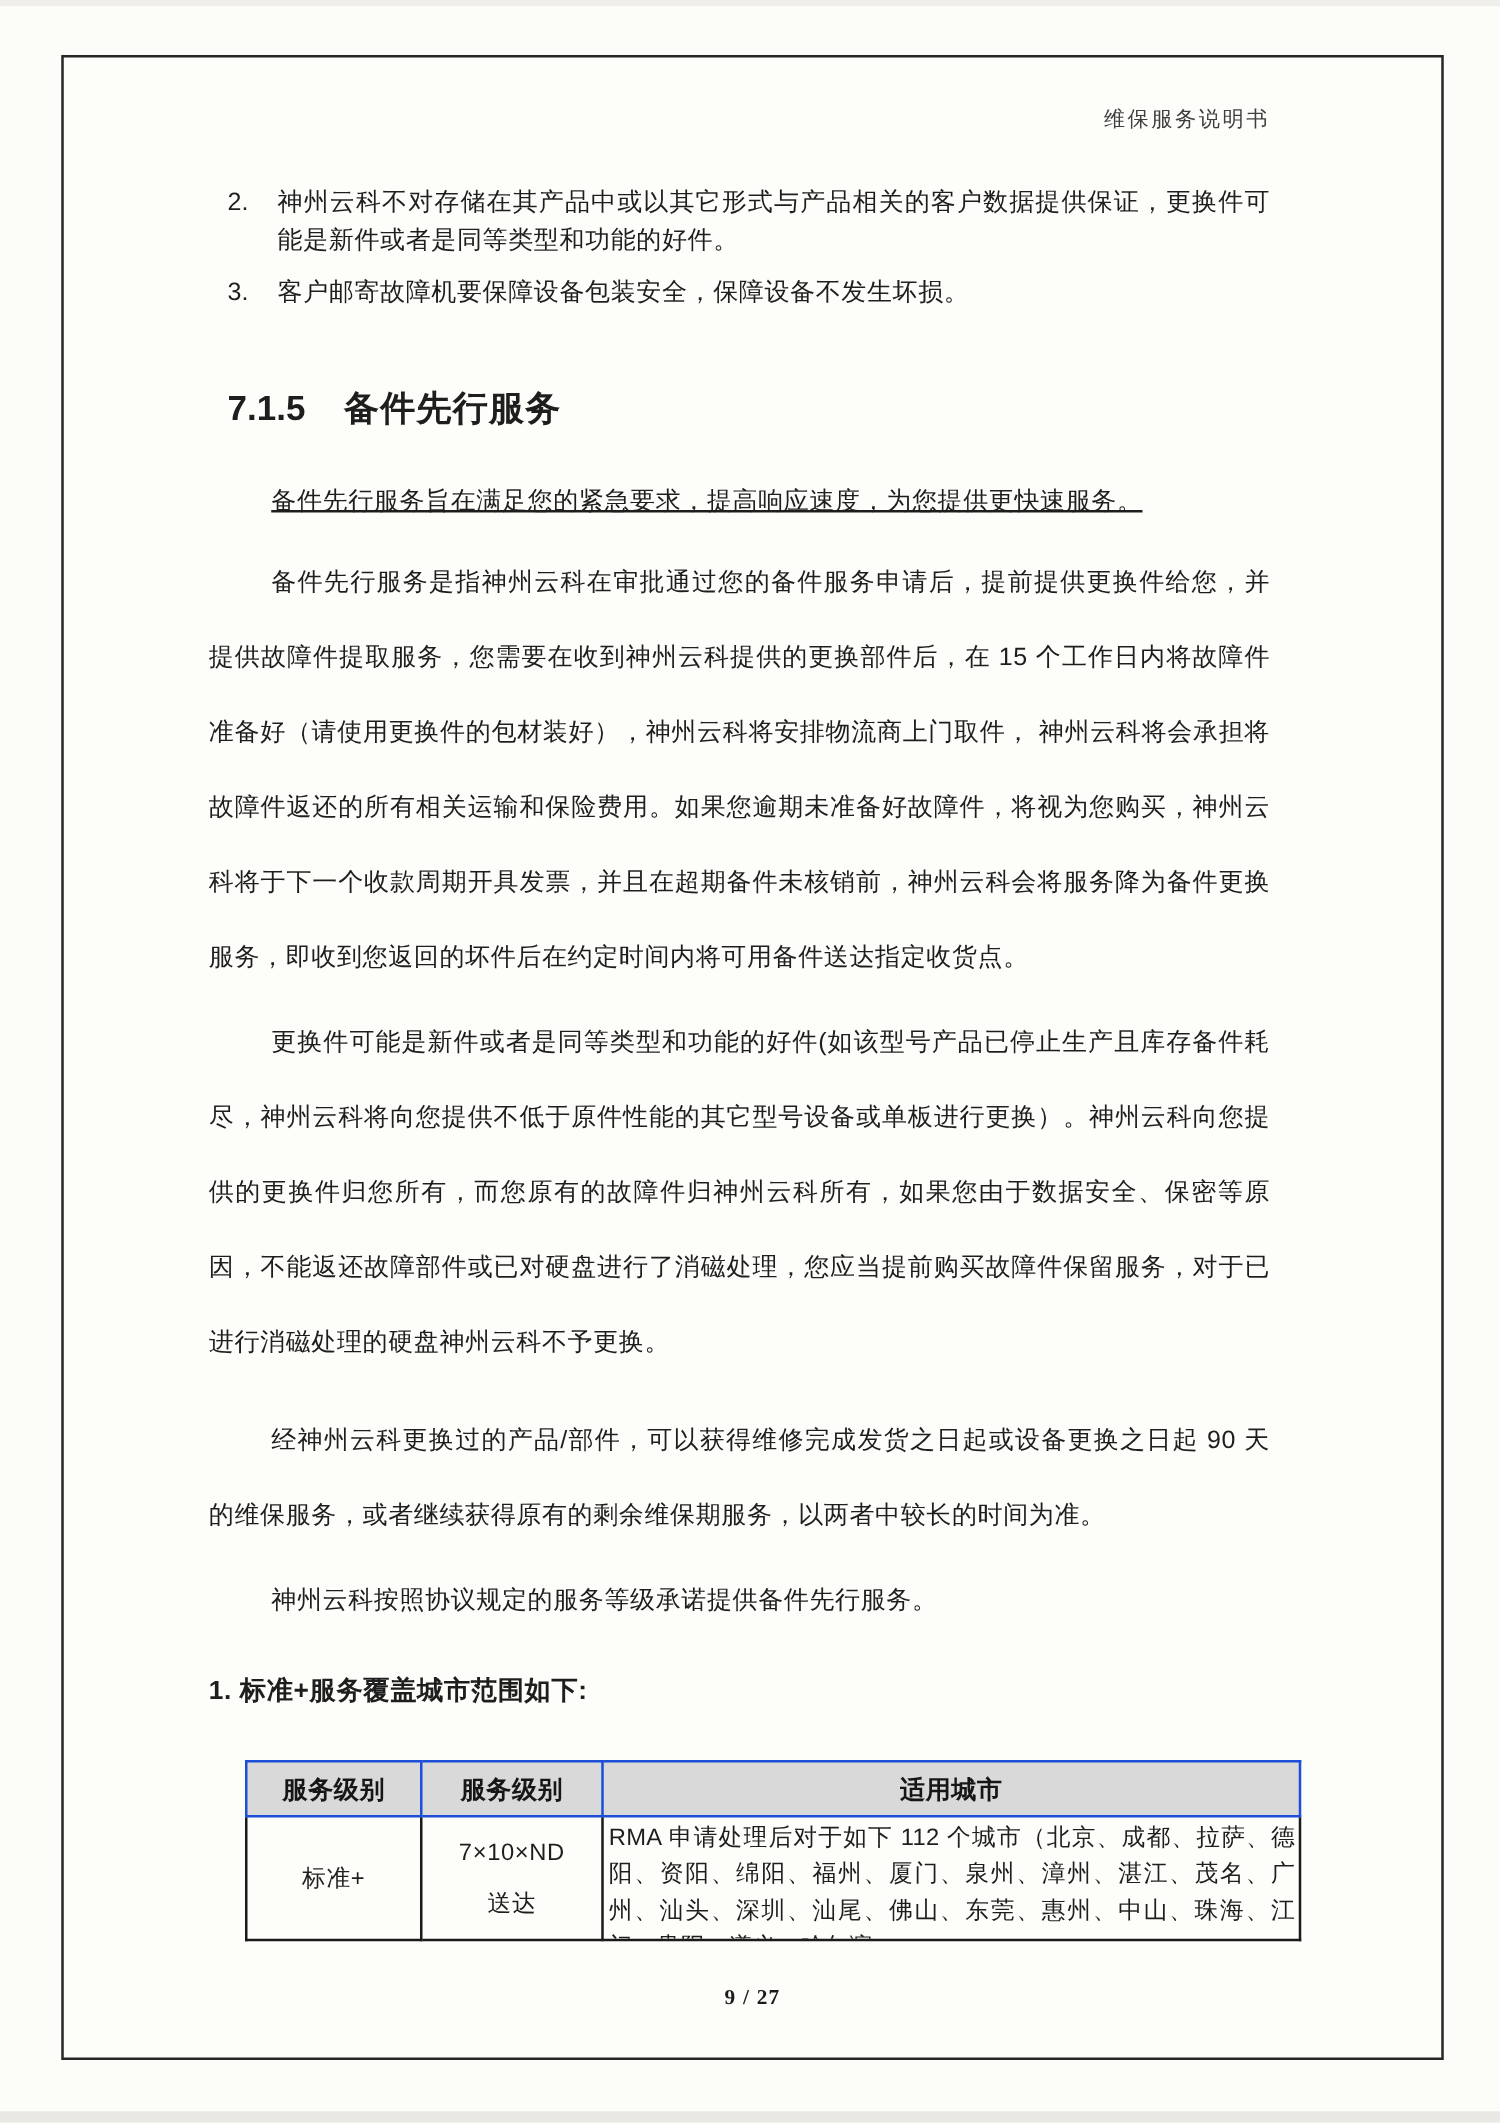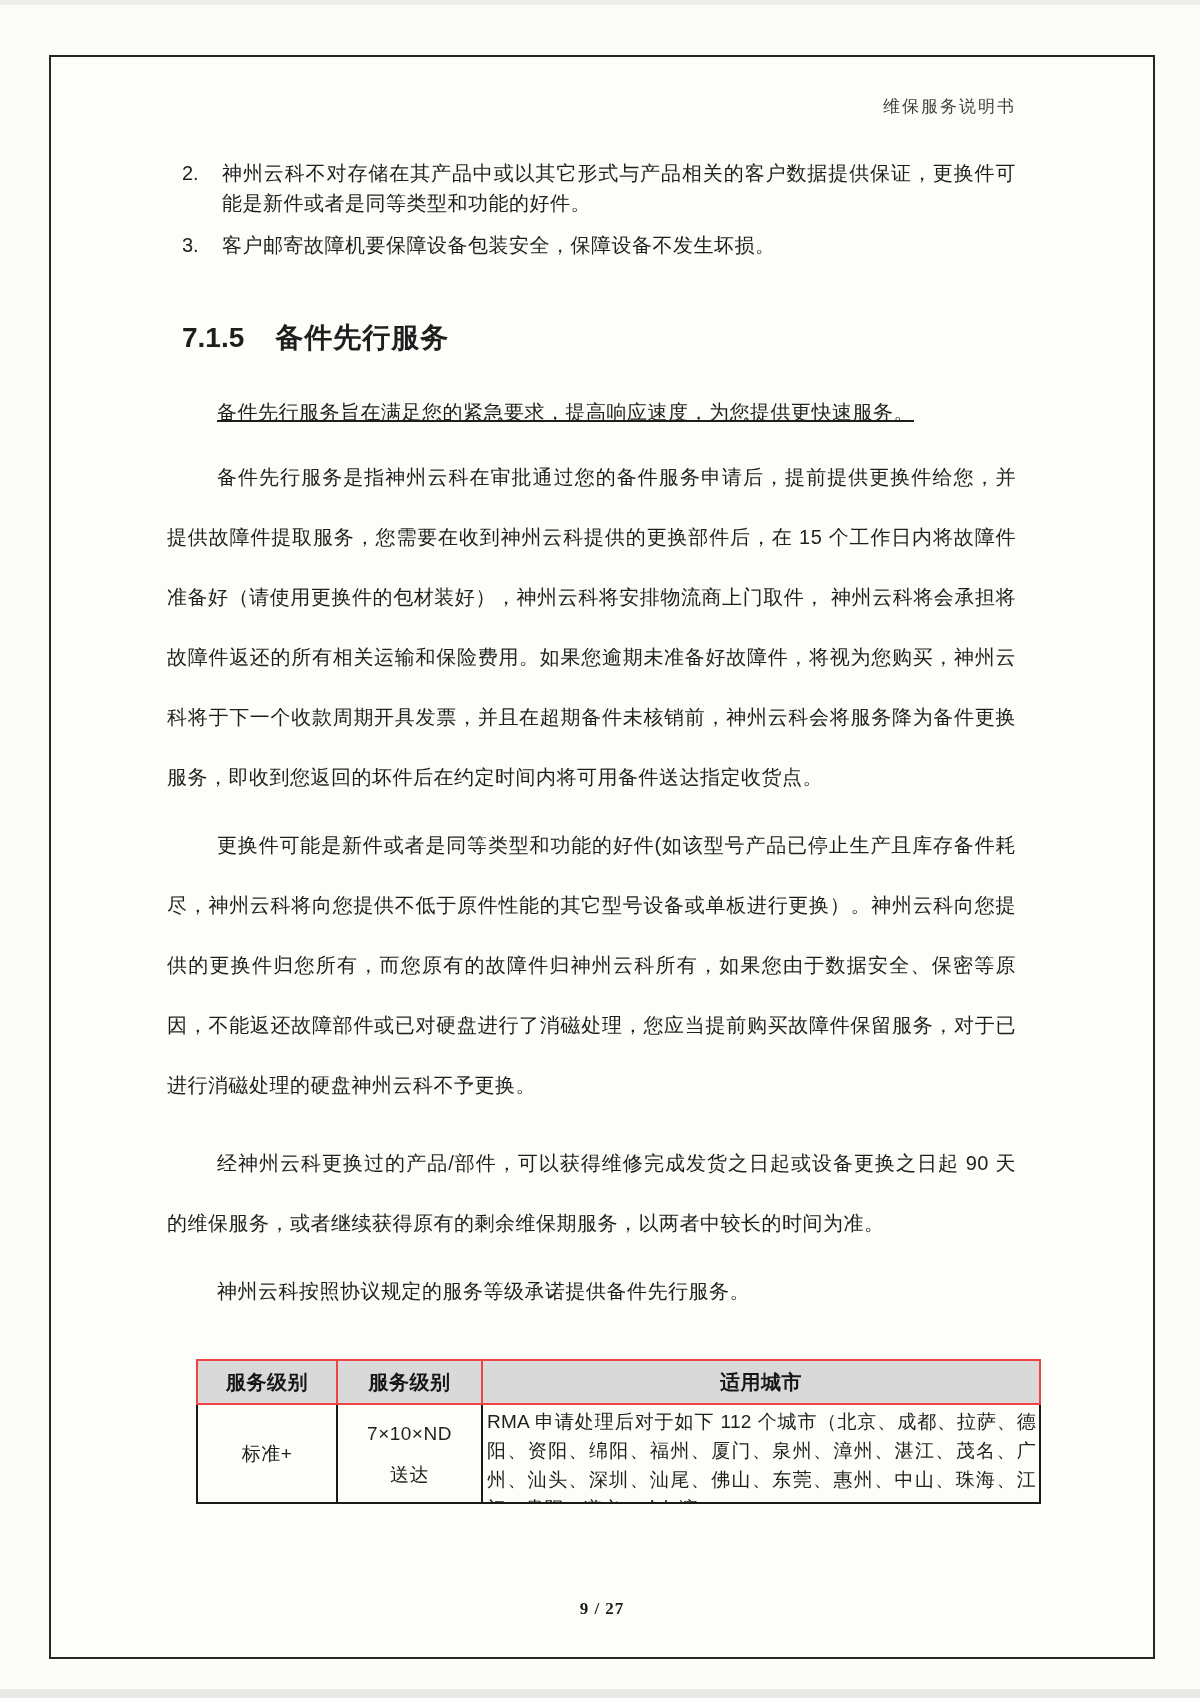--- a/index.html
+++ b/index.html
@@ -13,21 +13,21 @@
   }
   .page-top-edge {
     position: absolute; left: 0; top: 0; width: 100%; height: 5px;
     background: #efeeea;
   }
   .page-bottom-edge {
     position: absolute; left: 0; bottom: 0; width: 100%; height: 9px;
     background: #e9e8e4;
   }
   .frame {
-    position: absolute; left: 49px; top: 55px;
+    position: absolute; left: 49px; top: 44px;
     width: 1106px; height: 1604px;
     box-sizing: border-box;
     border: 2px solid #262626;
     background: #fdfdfa;
   }
   .content {
     position: absolute; left: 116px; top: 0;
     width: 849px;
   }
   .header-title {
@@ -79,21 +79,21 @@
   }
   table.svc-table {
     border-collapse: collapse;
     table-layout: fixed;
     width: 843px;
     margin: 38px 0 0 29px;
     border: 2px solid #1a1a1a;
   }
   .svc-table th {
     background: #d9d9d9;
-    border: 2px solid #ef4444;
+    border: 2px solid #1d4ed8;
     height: 42px;
     padding: 0;
     font-size: 20px;
     font-weight: bold;
     letter-spacing: 0.5px;
     text-align: center;
     vertical-align: middle;
     color: #161616;
   }
   .svc-table td {
@@ -150,20 +150,21 @@
     <div class="section-heading">
       <span class="sec-num">7.1.5</span><span>备件先行服务</span>
     </div>
 
     <div class="para p-first">备件先行服务旨在满足您的紧急要求，提高响应速度，为您提供更快速服务。</div>
     <div class="para p-2">备件先行服务是指神州云科在审批通过您的备件服务申请后，提前提供更换件给您，并提供故障件提取服务，您需要在收到神州云科提供的更换部件后，在 15 个工作日内将故障件准备好（请使用更换件的包材装好），神州云科将安排物流商上门取件， 神州云科将会承担将故障件返还的所有相关运输和保险费用。如果您逾期未准备好故障件，将视为您购买，神州云科将于下一个收款周期开具发票，并且在超期备件未核销前，神州云科会将服务降为备件更换服务，即收到您返回的坏件后在约定时间内将可用备件送达指定收货点。</div>
     <div class="para">更换件可能是新件或者是同等类型和功能的好件(如该型号产品已停止生产且库存备件耗尽，神州云科将向您提供不低于原件性能的其它型号设备或单板进行更换）。神州云科向您提供的更换件归您所有，而您原有的故障件归神州云科所有，如果您由于数据安全、保密等原因，不能返还故障部件或已对硬盘进行了消磁处理，您应当提前购买故障件保留服务，对于已进行消磁处理的硬盘神州云科不予更换。</div>
     <div class="para p-4">经神州云科更换过的产品/部件，可以获得维修完成发货之日起或设备更换之日起 90 天的维保服务，或者继续获得原有的剩余维保期服务，以两者中较长的时间为准。</div>
     <div class="para">神州云科按照协议规定的服务等级承诺提供备件先行服务。</div>
 
+    <div class="subheading">1. 标准+服务覆盖城市范围如下:</div>
 
     <table class="svc-table">
       <colgroup>
         <col style="width:140px">
         <col style="width:145px">
         <col style="width:558px">
       </colgroup>
       <thead>
         <tr>
           <th>服务级别</th>

